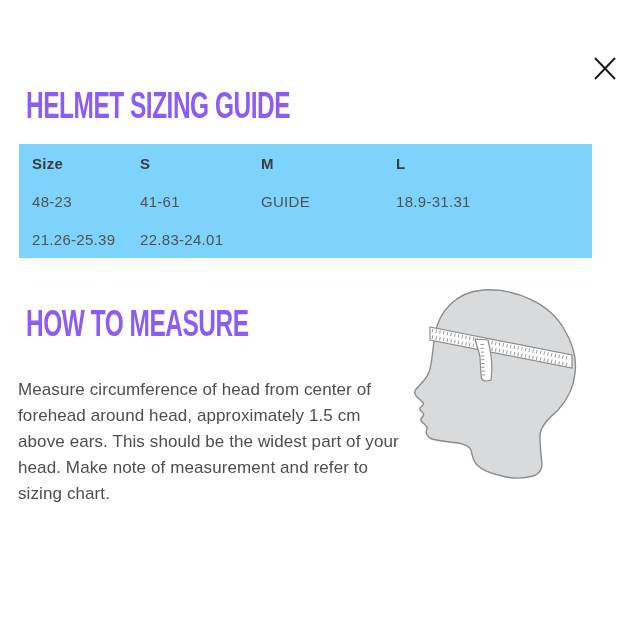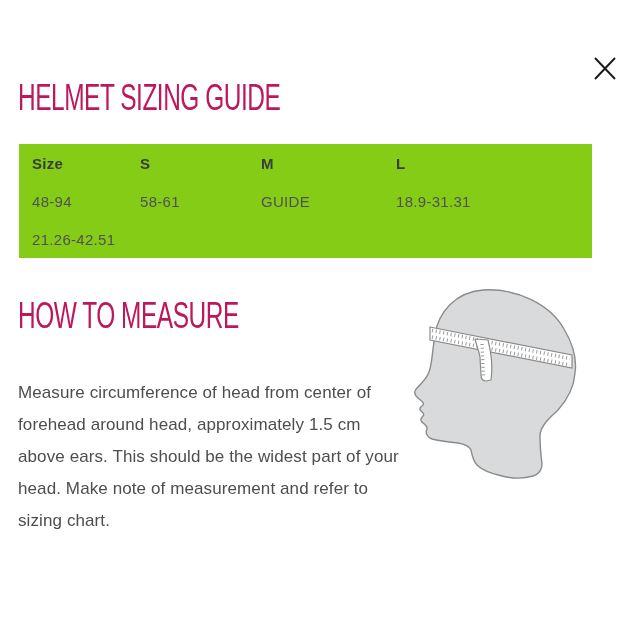--- a/index.html
+++ b/index.html
@@ -18,61 +18,61 @@
   .close-btn {
     position: absolute;
     left: 590px; top: 53px;
     width: 30px; height: 30px;
     background: none; border: none; padding: 0;
     cursor: pointer;
     line-height: 0;
   }
   .hdr {
     position: absolute;
-    margin: 0;
+    margin: 8px;
     font-size: 36px;
     line-height: 36px;
-    font-weight: normal;
-    color: #be185d;
+    font-weight: bold;
+    color: #8b5cf6;
     white-space: nowrap;
   }
   .hdr .condense {
     display: inline-block;
     transform: scaleX(0.68);
     transform-origin: 0 50%;
     letter-spacing: -0.02em;
   }
   #sizing-title { left: 18px; top: 80px; }
   #measure-title { left: 18px; top: 298px; text-align: center; }
 
   .size-table {
     position: absolute;
     left: 19px; top: 144px;
     width: 573px; height: 114px;
     box-sizing: border-box;
-    background: #84cc16;
+    background: #7dd3fc;
     display: grid;
     grid-template-columns: 108px 121px 135px 1fr;
     grid-auto-rows: 38px;
     align-items: center;
     padding-left: 13px;
     font-size: 15px;
     letter-spacing: 0.3px;
     color: #515153;
   }
   .size-table .hcell {
     font-weight: bold;
     color: #3b3b3e;
   }
   .measure-text {
     position: absolute;
     left: 18px; top: 360px;
     width: 382px;
     font-size: 17px;
-    line-height: 32px;
+    line-height: 26px;
     letter-spacing: 0.1px;
     color: #4e4e50;
   }
   .head-illustration {
     position: absolute;
     left: 398px; top: 283px;
     width: 190px; height: 200px;
   }
 </style>
 </head>
@@ -91,26 +91,27 @@
   <h1 class="hdr" id="sizing-title">
     <span class="condense">HELMET SIZING GUIDE</span>
   </h1>
 
   <div class="size-table">
     <div class="hcell">Size</div>
     <div class="hcell">S</div>
     <div class="hcell">M</div>
     <div class="hcell">L</div>
 
-    <div>48-94</div>
-    <div>58-61</div>
+    <div>48-23</div>
+    <div>41-61</div>
 
     <div>GUIDE</div>
     <div>18.9-31.31</div>
-    <div>21.26-42.51</div>
+    <div>21.26-25.39</div>
+    <div>22.83-24.01</div>
   </div>
 
   <h2 class="hdr" id="measure-title">
     <span class="condense">HOW TO MEASURE</span>
   </h2>
 
   <p class="measure-text">Measure circumference of head from center of forehead around head, approximately 1.5 cm above ears. This should be the widest part of your head. Make note of measurement and refer to sizing chart.</p>
 
   <div class="head-illustration">
     <svg width="190" height="200" viewBox="0 0 190 200">

